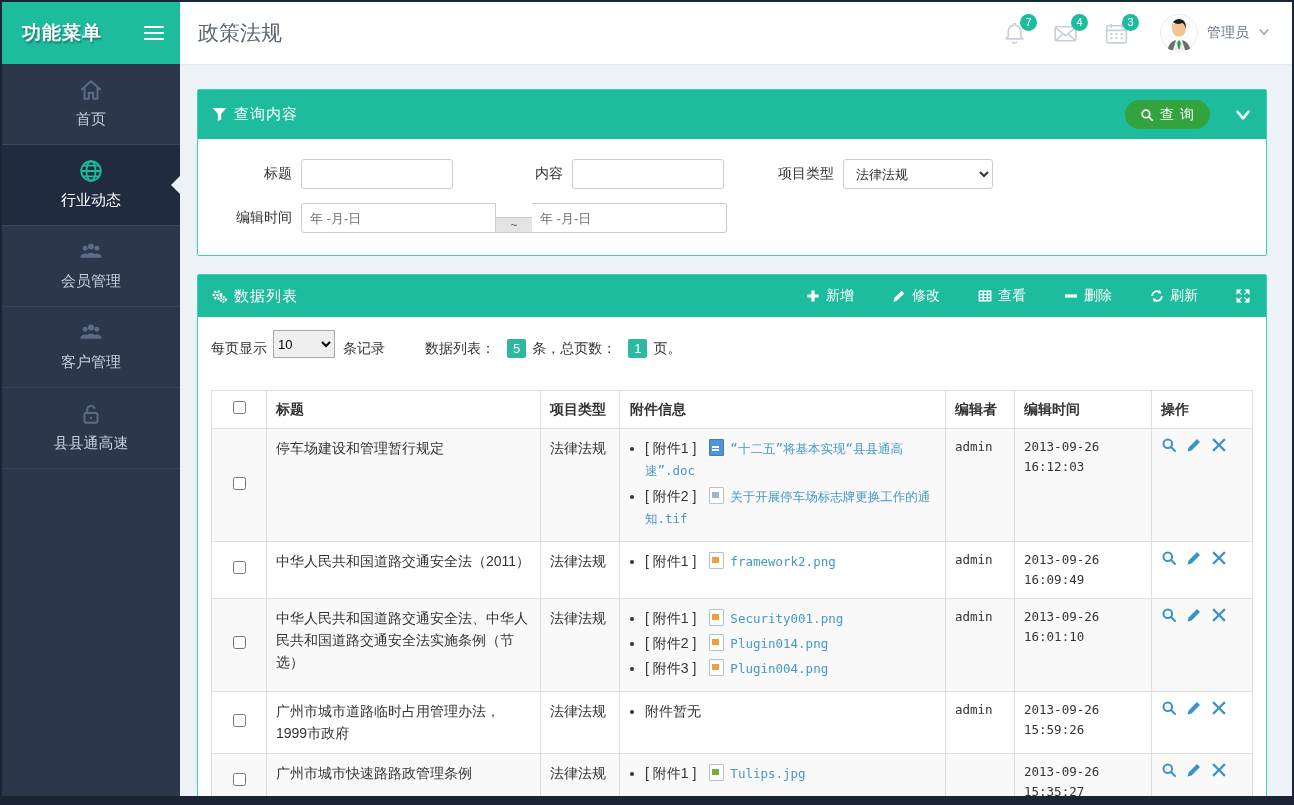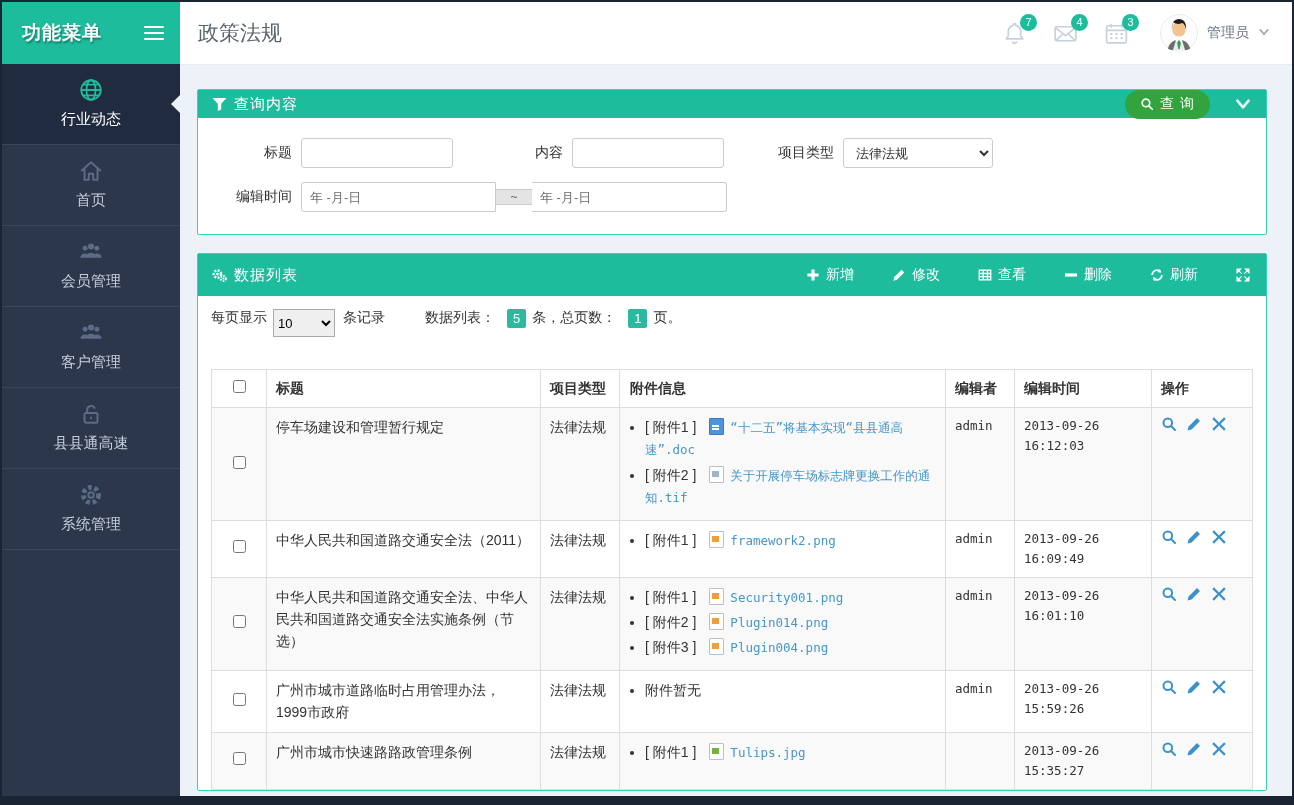--- a/index.html
+++ b/index.html
@@ -32,54 +32,54 @@
   .user{display:flex;align-items:center;gap:9px;color:#6b7684;font-size:14px;cursor:pointer;}
   .avatar{width:38px;height:38px;border-radius:50%;overflow:hidden;display:block;}
   .avatar svg{width:38px;height:38px;display:block;}
   .user .chev{color:#9aa5b1;}
   .user .chev svg{width:12px;height:12px;}
 
   .content{flex:1;padding:24px 25px 0 17px;box-sizing:border-box;overflow:hidden;}
 
   
   .panel{background:#fff;border:1px solid #37d3b3;border-radius:2px;}
-  .panel-header{background:#1dbc9d;color:#fff;height:28px;display:flex;align-items:center;padding:0 14px;font-size:15px;}
+  .panel-header{background:#1dbc9d;color:#fff;height:49px;display:flex;align-items:center;padding:0 14px;font-size:15px;}
   .panel-header .hdr-icon{display:inline-flex;margin-right:7px;color:#fff;}
   .panel-header .hdr-icon svg{width:15px;height:15px;}
   .panel-title{letter-spacing:1px;}
   .ph-right{margin-left:auto;display:flex;align-items:center;gap:24px;}
 
   
   .search-btn{background:#33a43d;border:none;color:#fff;border-radius:15px;height:29px;padding:0 15px;font-size:14px;display:inline-flex;align-items:center;gap:6px;cursor:pointer;font-family:inherit;letter-spacing:1px;}
   .search-btn .s-icon{display:inline-flex;color:#fff;}
   .search-btn .s-icon svg{width:14px;height:14px;}
   .collapse{color:#eafff9;cursor:pointer;display:inline-flex;}
   .collapse svg{width:18px;height:18px;}
   .query-body{padding:20px 0 22px 24px;}
   .form-row{display:flex;align-items:center;margin-bottom:14px;}
   .form-row:last-child{margin-bottom:0;}
   .f-label{width:70px;text-align:right;margin-right:9px;font-size:14px;color:#333;flex-shrink:0;}
   .fgroup{display:flex;align-items:center;margin-right:40px;}
   .inp{height:30px;box-sizing:border-box;border:1px solid #ccc;border-radius:3px;padding:0 8px;font-size:13px;font-family:inherit;color:#333;outline:none;width:152px;}
   .inp::placeholder{color:#6f6f6f;}
   select.inp{width:150px;background:#fff;}
-  .date-group{display:flex;align-items:center;}
+  .date-group{display:flex;align-items:flex-end;}
   .date-inp{width:195px;border-radius:3px 0 0 3px;}
   .date-inp.right{border-radius:0 3px 3px 0;border-left:none;}
   .tilde{width:36px;background:#e4e4e4;border:1px solid #ccc;border-left:none;border-right:none;display:flex;align-items:center;justify-content:center;color:#666;font-size:12px;}
 
   
   .data-panel{margin-top:18px;}
   .data-panel .panel-header{height:42px;}
   .toolbar{gap:12px;}
   .tb-btn{display:inline-flex;align-items:center;gap:6px;color:#fff;font-size:14px;padding:0 13px;cursor:pointer;text-decoration:none;}
   .tb-btn .tb-icon{display:inline-flex;color:#fff;}
   .tb-btn .tb-icon svg{width:14px;height:14px;}
   .tb-btn:last-child{padding-right:2px;}
-  .list-toolbar{display:flex;align-items:flex-start;padding:13px 13px 8px;font-size:14px;color:#333;}
+  .list-toolbar{display:flex;align-items:flex-end;padding:13px 13px 8px;font-size:14px;color:#333;}
   .list-toolbar .gap{width:34px;}
   .lt-part{margin-right:6px;}
   .per-page-sel{height:28px;border:1px solid #aaa;font-size:13px;width:62px;margin-right:8px;font-family:inherit;}
   .count-badge{background:#2cb9a0;color:#fff;padding:2px 6px;border-radius:2px;font-size:13px;margin:0 6px;}
 
   .table-wrap{padding:24px 13px 0;}
   table{width:100%;border-collapse:collapse;table-layout:fixed;font-size:14px;color:#333;}
   th,td{border:1px solid #ddd;padding:8px 9px;text-align:left;vertical-align:top;word-wrap:break-word;}
   th{font-weight:bold;color:#333;vertical-align:middle;line-height:1.5;}
   thead tr{background:#fff;}
@@ -116,34 +116,34 @@
   <aside class="sidebar">
     <div class="sb-header">
       <span class="sb-title">功能菜单</span>
       <span class="hamburger">
           <i></i>
           <i></i>
           <i></i>
         </span>
     </div>
     <nav class="sb-items" id="sbItems">
+        <div class="sb-item">
+          <span class="sb-icon"><svg viewBox="0 0 24 24" fill="none" stroke="currentColor" stroke-width="1.8" stroke-linecap="round" stroke-linejoin="round">
+              <path d="M3.5 11.5 12 4l8.5 7.5"></path>
+              <path d="M6 10v10h4v-5.5h4V20h4V10"></path>
+            </svg></span>
+          <div class="sb-label">首页</div>
+        </div>
         <div class="sb-item active">
           <span class="sb-icon"><svg viewBox="0 0 24 24" fill="none" stroke="currentColor" stroke-width="1.7">
               <circle cx="12" cy="12" r="9"></circle>
               <ellipse cx="12" cy="12" rx="4.2" ry="9"></ellipse>
               <path d="M3 12h18M4.6 7h14.8M4.6 17h14.8"></path>
             </svg></span>
           <div class="sb-label">行业动态</div>
-        </div>
-        <div class="sb-item">
-          <span class="sb-icon"><svg viewBox="0 0 24 24" fill="none" stroke="currentColor" stroke-width="1.8" stroke-linecap="round" stroke-linejoin="round">
-              <path d="M3.5 11.5 12 4l8.5 7.5"></path>
-              <path d="M6 10v10h4v-5.5h4V20h4V10"></path>
-            </svg></span>
-          <div class="sb-label">首页</div>
         </div>
         <div class="sb-item">
           <span class="sb-icon"><svg viewBox="0 0 24 24" fill="currentColor">
               <circle cx="6.6" cy="8.6" r="2.3"></circle>
               <circle cx="17.4" cy="8.6" r="2.3"></circle>
               <circle cx="12" cy="7" r="2.8"></circle>
               <path d="M2.2 17.3c0-2.5 1.9-4 4.3-4 .9 0 1.8.2 2.5.7-1 .9-1.6 2-1.6 3.3z"></path>
               <path d="M21.8 17.3c0-2.5-1.9-4-4.3-4-.9 0-1.8.2-2.5.7 1 .9 1.6 2 1.6 3.3z"></path>
               <path d="M7.1 17.3c0-2.8 2.1-4.6 4.9-4.6s4.9 1.8 4.9 4.6z"></path>
             </svg></span>
@@ -160,28 +160,20 @@
             </svg></span>
           <div class="sb-label">客户管理</div>
         </div>
         <div class="sb-item">
           <span class="sb-icon"><svg viewBox="0 0 24 24" fill="none" stroke="currentColor" stroke-width="1.8">
               <rect x="6" y="11" width="12" height="9" rx="1.5"></rect>
               <path d="M8.5 11V8a3.5 3.5 0 0 1 6.9-.8"></path>
               <line x1="12" y1="14.5" x2="12" y2="16.5"></line>
             </svg></span>
           <div class="sb-label">县县通高速</div>
-        </div>
-        <div class="sb-item">
-          <span class="sb-icon"><svg viewBox="0 0 24 24">
-              <circle cx="12" cy="12" r="7" fill="none" stroke="currentColor" stroke-width="4.4" stroke-dasharray="3.4 2.6"></circle>
-              <circle cx="12" cy="12" r="3.4" fill="currentColor"></circle>
-              <circle cx="12" cy="12" r="1.6" fill="#2c374b"></circle>
-            </svg></span>
-          <div class="sb-label">系统管理</div>
         </div>
       </nav>
   </aside>
 
   <div class="main">
     <header class="topbar">
       <h1 class="page-title">政策法规</h1>
       <div class="topbar-right">
         <div class="notifs" id="notifs">
             <span class="notif"><span class="notif-icon"><svg viewBox="0 0 26 26" fill="none" stroke="currentColor" stroke-width="1.6">

